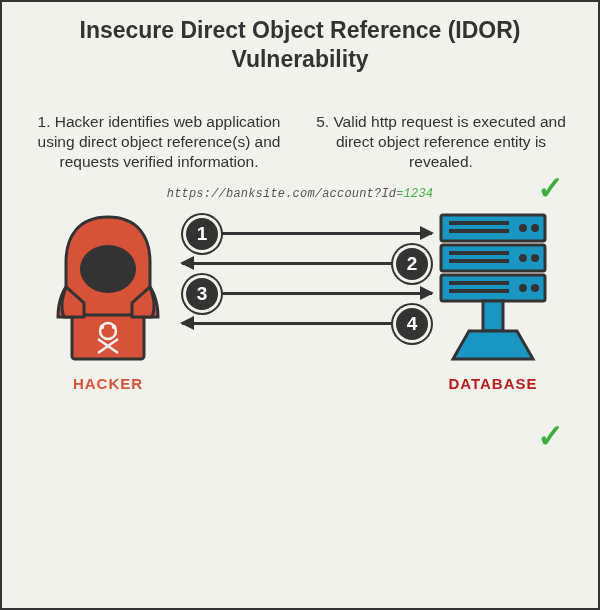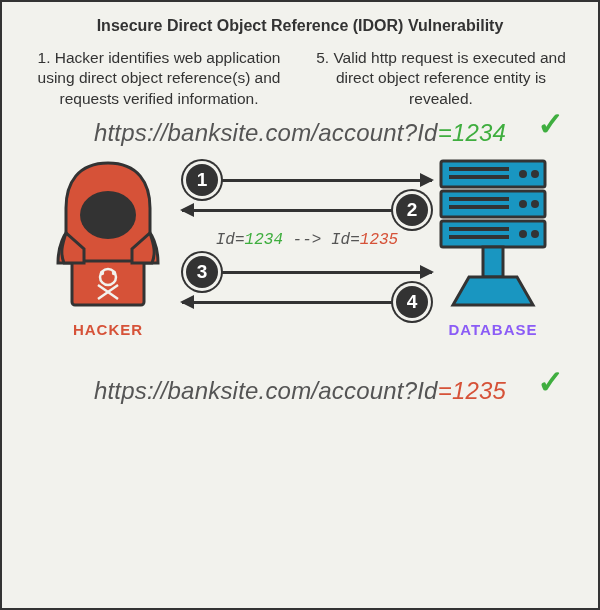--- a/index.html
+++ b/index.html
@@ -9,48 +9,49 @@
     background: #f2f2ed;
     border: 2px solid #333;
     font-family: Arial, Helvetica, sans-serif;
     color: #333;
     position: relative;
     overflow: hidden;
   }
   .title {
     text-align: center;
     font-weight: 700;
-    font-size: 16px;
+    font-size: 23px;
     padding: 14px 30px 6px;
     line-height: 1.25;
   }
   .steps-top, .steps-bottom {
     display: flex;
     justify-content: space-between;
     padding: 6px 28px 0;
     gap: 24px;
   }
   .step {
     width: 260px;
     font-size: 15.5px;
     line-height: 1.32;
     text-align: center;
     color: #333;
+    margin-top: 26px;
   }
   .step.left { text-align: center; }
   .step.right { text-align: center; }
   .url-row {
     text-align: center;
     padding: 10px 0 0;
     position: relative;
   }
   .url {
-    font-family: Liberation Sans, sans-serif;
+    font-family: Liberation Mono, monospace;
     font-style: italic;
-    font-size: 24px;
+    font-size: 12px;
     color: #555;
     letter-spacing: 0.2px;
   }
   .url .idval-green { color: #3fae3f; }
   .url .idval-red { color: #d65238; }
   .check {
     position: absolute;
     font-size: 32px;
     color: #3fae3f;
     font-weight: bold;
@@ -77,21 +78,21 @@
     margin-top: 4px;
   }
   .database {
     position: absolute;
     right: 30px;
     top: 0;
     text-align: center;
     width: 150px;
   }
   .db-label {
-    color: #8b5cf6;
+    color: #b91c1c;
     font-weight: 700;
     font-size: 15px;
     letter-spacing: 1px;
     margin-top: 4px;
   }
   .arrows {
     position: absolute;
     left: 180px;
     top: 12px;
     width: 250px;
@@ -216,36 +217,30 @@
 
   <div class="arrows">
     <div class="arrow-line">
       <div class="num-badge">1</div>
       <div class="arrow-shaft right"></div>
     </div>
     <div class="arrow-line">
       <div class="arrow-shaft left"></div>
       <div class="num-badge">2</div>
     </div>
-    <div class="id-change">
-      <span>Id=</span><span class="green">1234</span><span> --&gt; </span><span>Id=</span><span class="red">1235</span>
-    </div>
     <div class="arrow-line">
       <div class="num-badge">3</div>
       <div class="arrow-shaft right"></div>
     </div>
     <div class="arrow-line">
       <div class="arrow-shaft left"></div>
       <div class="num-badge">4</div>
     </div>
   </div>
 
 </div>
 
 <div class="url-row">
-  <span class="url">
-    <span>https://banksite.com/account?Id</span><span class="idval-red">=</span><span class="idval-red">1235</span>
-  </span>
   <span class="check bottom">✓</span>
 </div>
 
 <div class="steps-bottom">
 </div>
 
 </body></html>

